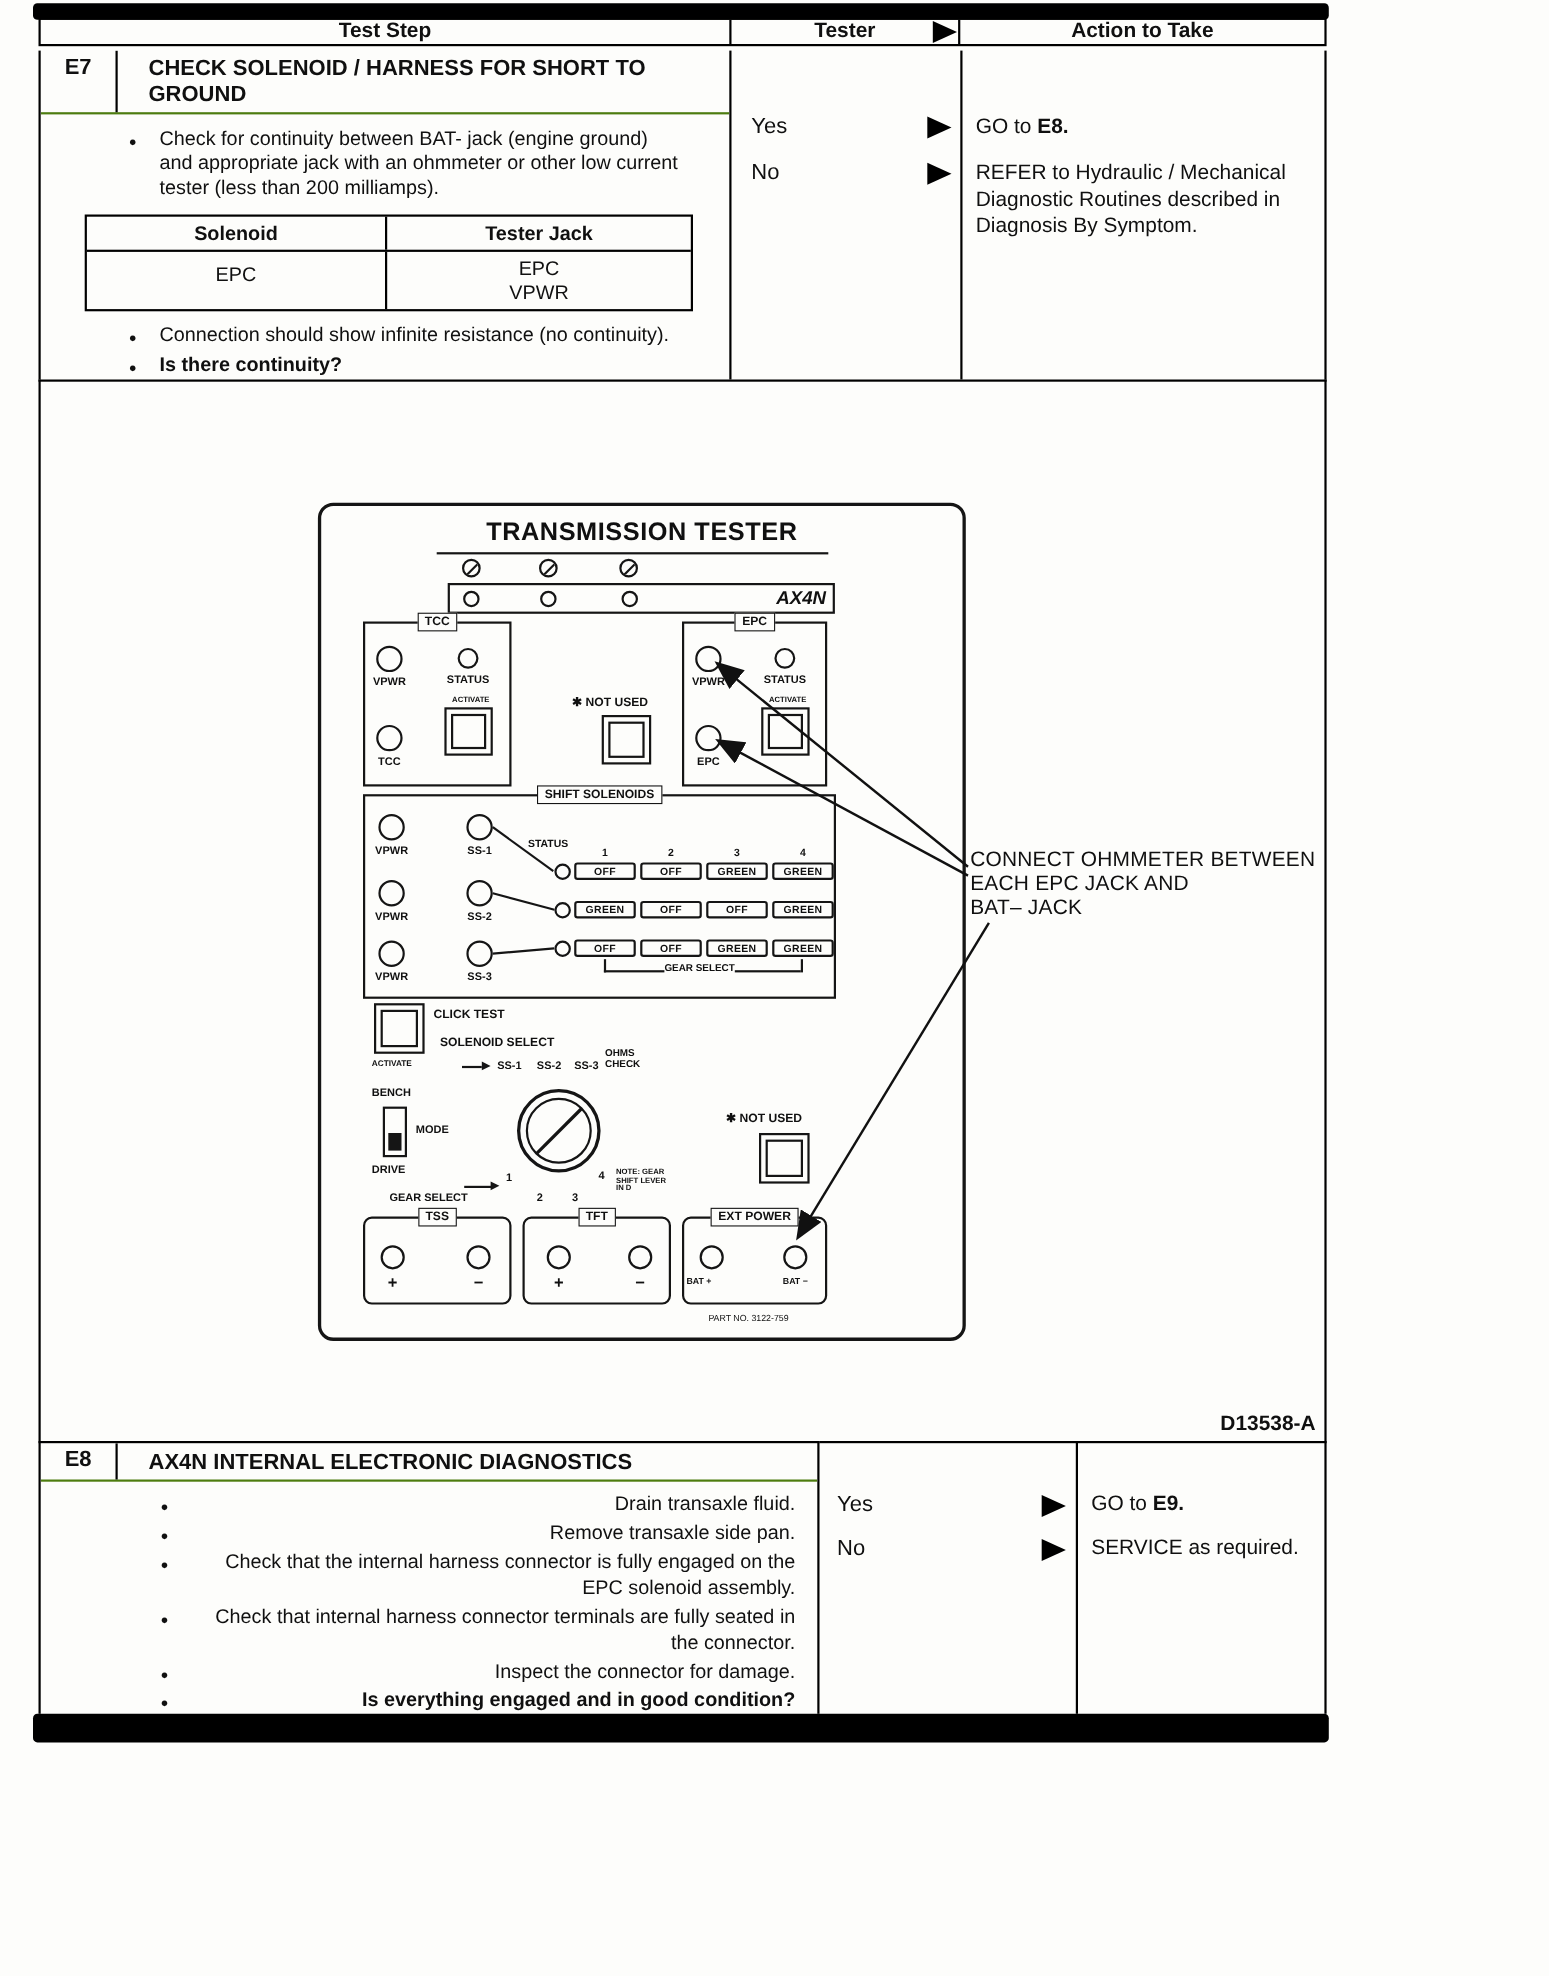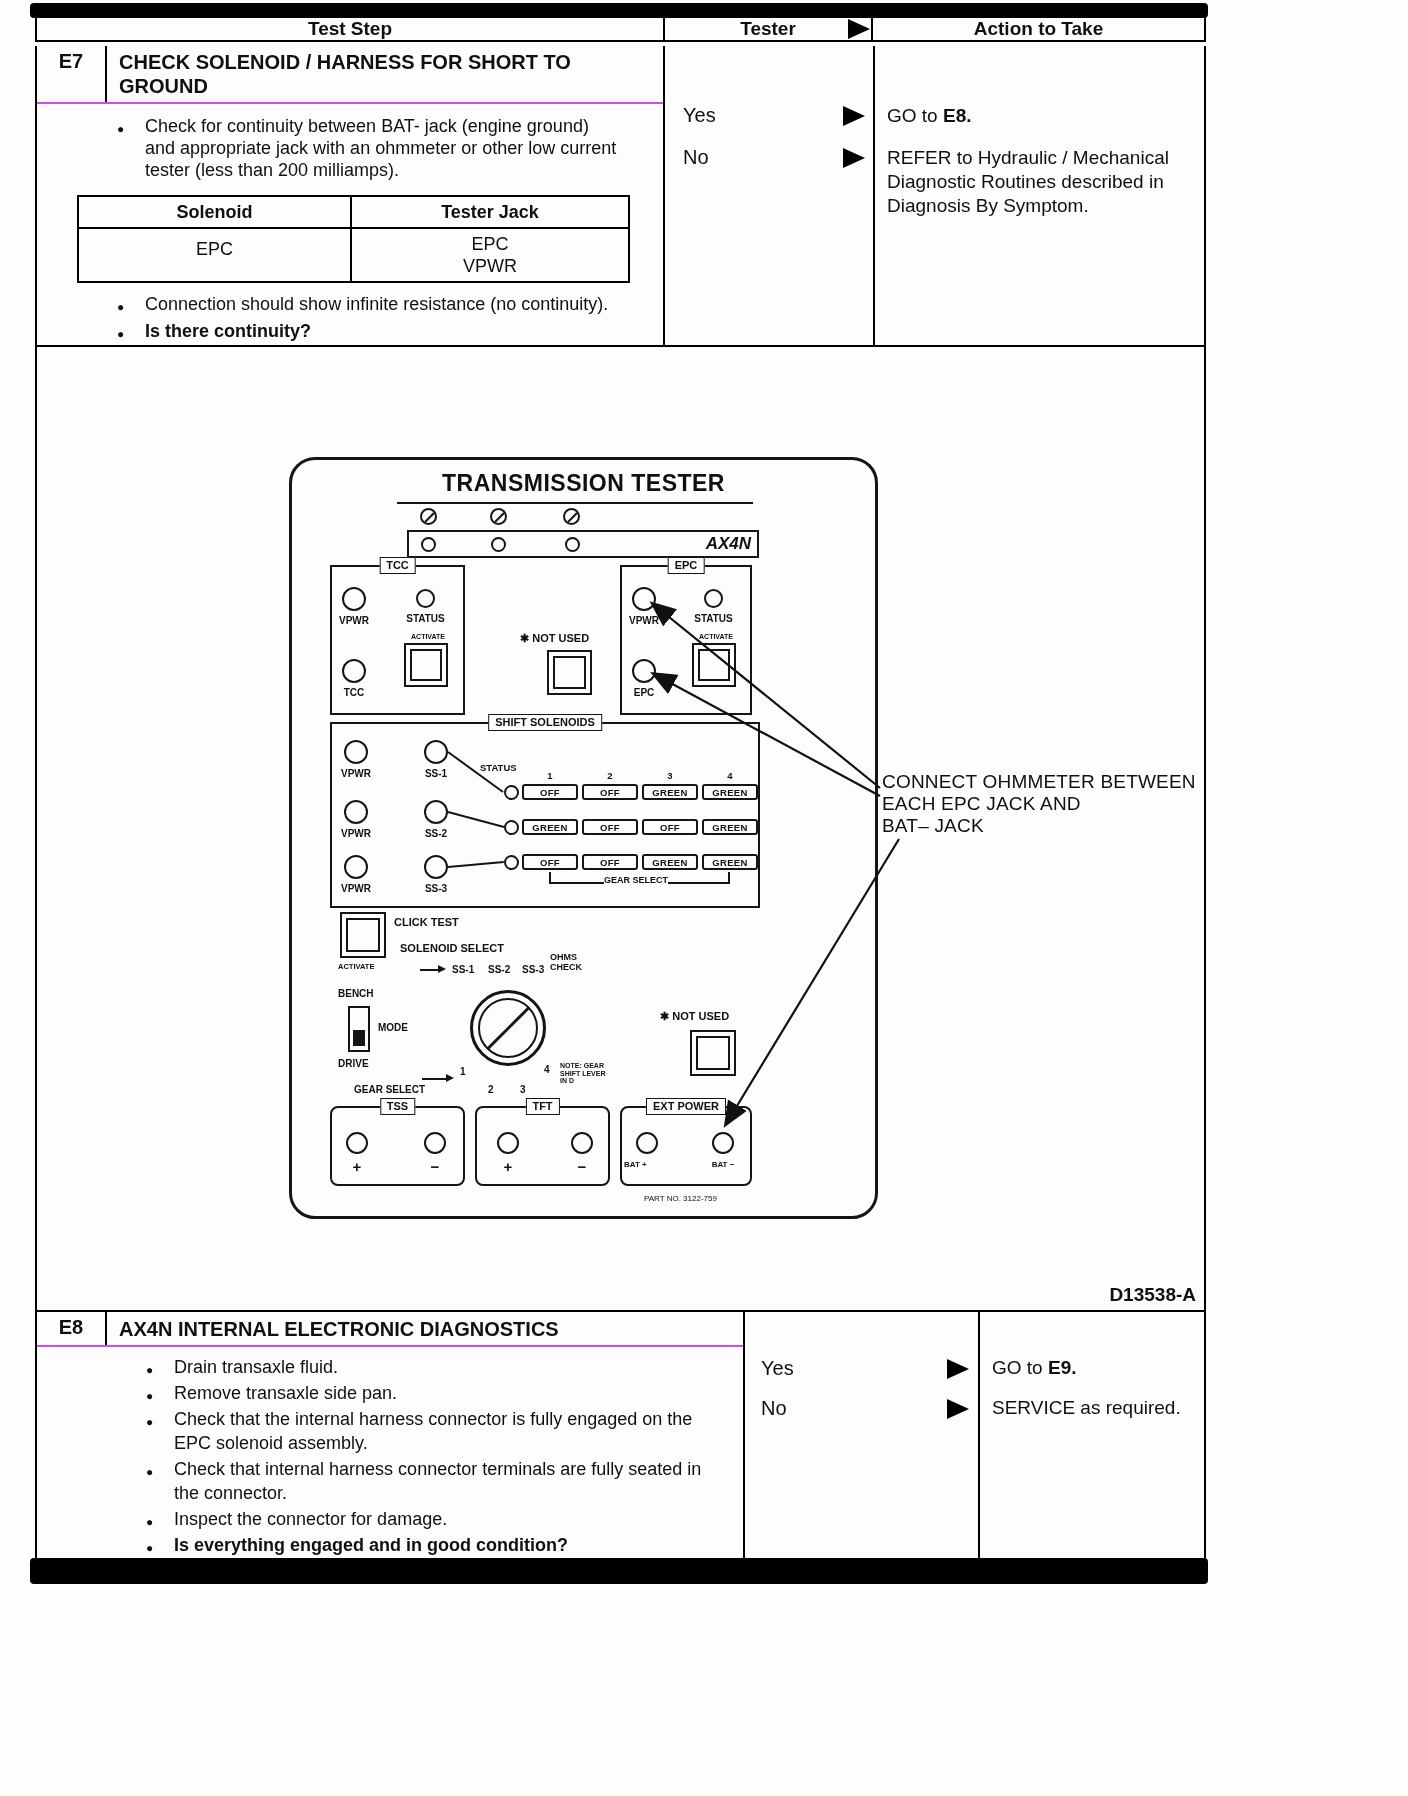--- a/index.html
+++ b/index.html
@@ -19,21 +19,21 @@
   .hdr-ts  { width: 628px; border-right: 2px solid #000; }
   .hdr-res { width: 208px; border-right: 2px solid #000; position: relative; }
   .hdr-act { flex: 1; }
   .tri { width: 0; height: 0; border-top: 10px solid transparent;
          border-bottom: 10px solid transparent; border-left: 22px solid #000; }
   .hdr-tri { position: absolute; right: 1px; top: 1px; }
 
   
   .e7-left { position: absolute; left: 35px; top: 46px; width: 630px; height: 299px;
              border-left: 2px solid #000; border-right: 2px solid #000; overflow: hidden; }
-  .step-head { display: flex; border-bottom: 2px solid #d946ef; }
+  .step-head { display: flex; border-bottom: 2px solid #4d7c0f; gap: 16px; }
   .step-id { width: 70px; border-right: 2px solid #000; font-weight: bold; font-size: 20px;
              text-align: center; padding-top: 4px; }
   .step-title { flex: 1; font-weight: bold; font-size: 20px; line-height: 24px;
                 padding: 4px 40px 4px 12px; }
   .e7-content { padding: 6px 40px 0 78px; font-size: 18px; line-height: 22px; }
   .bullet { position: relative; padding-left: 30px; margin-top: 5px; }
   .bullet::before { content: "●"; position: absolute; left: 2px; top: 3px; font-size: 12px; }
   .bullet.bold { font-weight: bold; }
   .sol-table { width: 553px; border: 2px solid #000; margin: 14px 0 10px -38px; font-size: 18px; }
   .st-row { display: flex; }
@@ -52,21 +52,21 @@
 
   
   .diagram { position: absolute; left: 35px; top: 345px; width: 1171px; height: 965px;
              border: 2px solid #000; border-bottom: none; }
   .arrows { position: absolute; left: 0; top: 0; width: 1171px; height: 965px; pointer-events: none; }
   .annot { position: absolute; left: 845px; top: 424px; font-size: 19px; line-height: 22px; letter-spacing: 0.2px; }
   .figcode { position: absolute; right: 8px; bottom: 4px; font-weight: bold; font-size: 19px; }
 
   
   .panel { position: absolute; left: 252px; top: 110px; width: 589px; height: 762px;
-           border: 3px solid #151515; border-radius: 26px; }
+           border: 3px solid #151515; border-radius: 14px; }
   .panel .lbl { position: absolute; font-weight: bold; white-space: nowrap; }
   .t-title { position: absolute; left: 0; right: 0; top: 10px; text-align: center;
              font-weight: bold; font-size: 23px; letter-spacing: 0.5px; }
   .t-underline { position: absolute; left: 105px; top: 42px; width: 356px; height: 2px; background: #151515; }
   .screw { position: absolute; width: 17px; height: 17px; border: 2px solid #151515;
            border-radius: 50%; overflow: hidden; }
   .screw::after { content: ""; position: absolute; left: 6px; top: -3px; width: 2px; height: 22px;
                   background: #151515; transform: rotate(45deg); }
   .model-box { position: absolute; left: 115px; top: 70px; width: 352px; height: 28px;
                border: 2px solid #151515; }
@@ -92,21 +92,21 @@
   .dial-slot { position: absolute; left: 50%; top: 6px; bottom: 6px; width: 3px; margin-left: -1.5px;
                background: #151515; transform: rotate(45deg); }
   .mode-sw { position: absolute; left: 56px; top: 546px; width: 22px; height: 46px; border: 2px solid #151515; }
   .mode-knob { position: absolute; left: 3px; bottom: 4px; width: 12px; height: 16px; background: #151515; }
 
   
   .e8-left { position: absolute; left: 35px; top: 1310px; width: 710px; height: 248px;
              border-left: 2px solid #000; border-right: 2px solid #000; border-top: 2px solid #000;
              overflow: hidden; }
   .e8-left .step-title { padding: 5px 10px 4px 12px; }
-  .e8-content { padding: 6px 20px 0 107px; font-size: 18px; line-height: 24px; }
+  .e8-content { padding: 6px 20px 0 107px; font-size: 18px; line-height: 24px; text-align: right; }
   .e8-content .bullet { margin-top: 2px; }
   .e8-res { position: absolute; left: 745px; top: 1310px; width: 235px; height: 248px;
             border-right: 2px solid #000; border-top: 2px solid #000; font-size: 20px; }
   .e8-res .res-tri { left: 202px; }
   .e8-act { position: absolute; left: 980px; top: 1310px; width: 226px; height: 248px;
             border-right: 2px solid #000; border-top: 2px solid #000; font-size: 19px; }
 </style>
 </head>
 <body>
 

